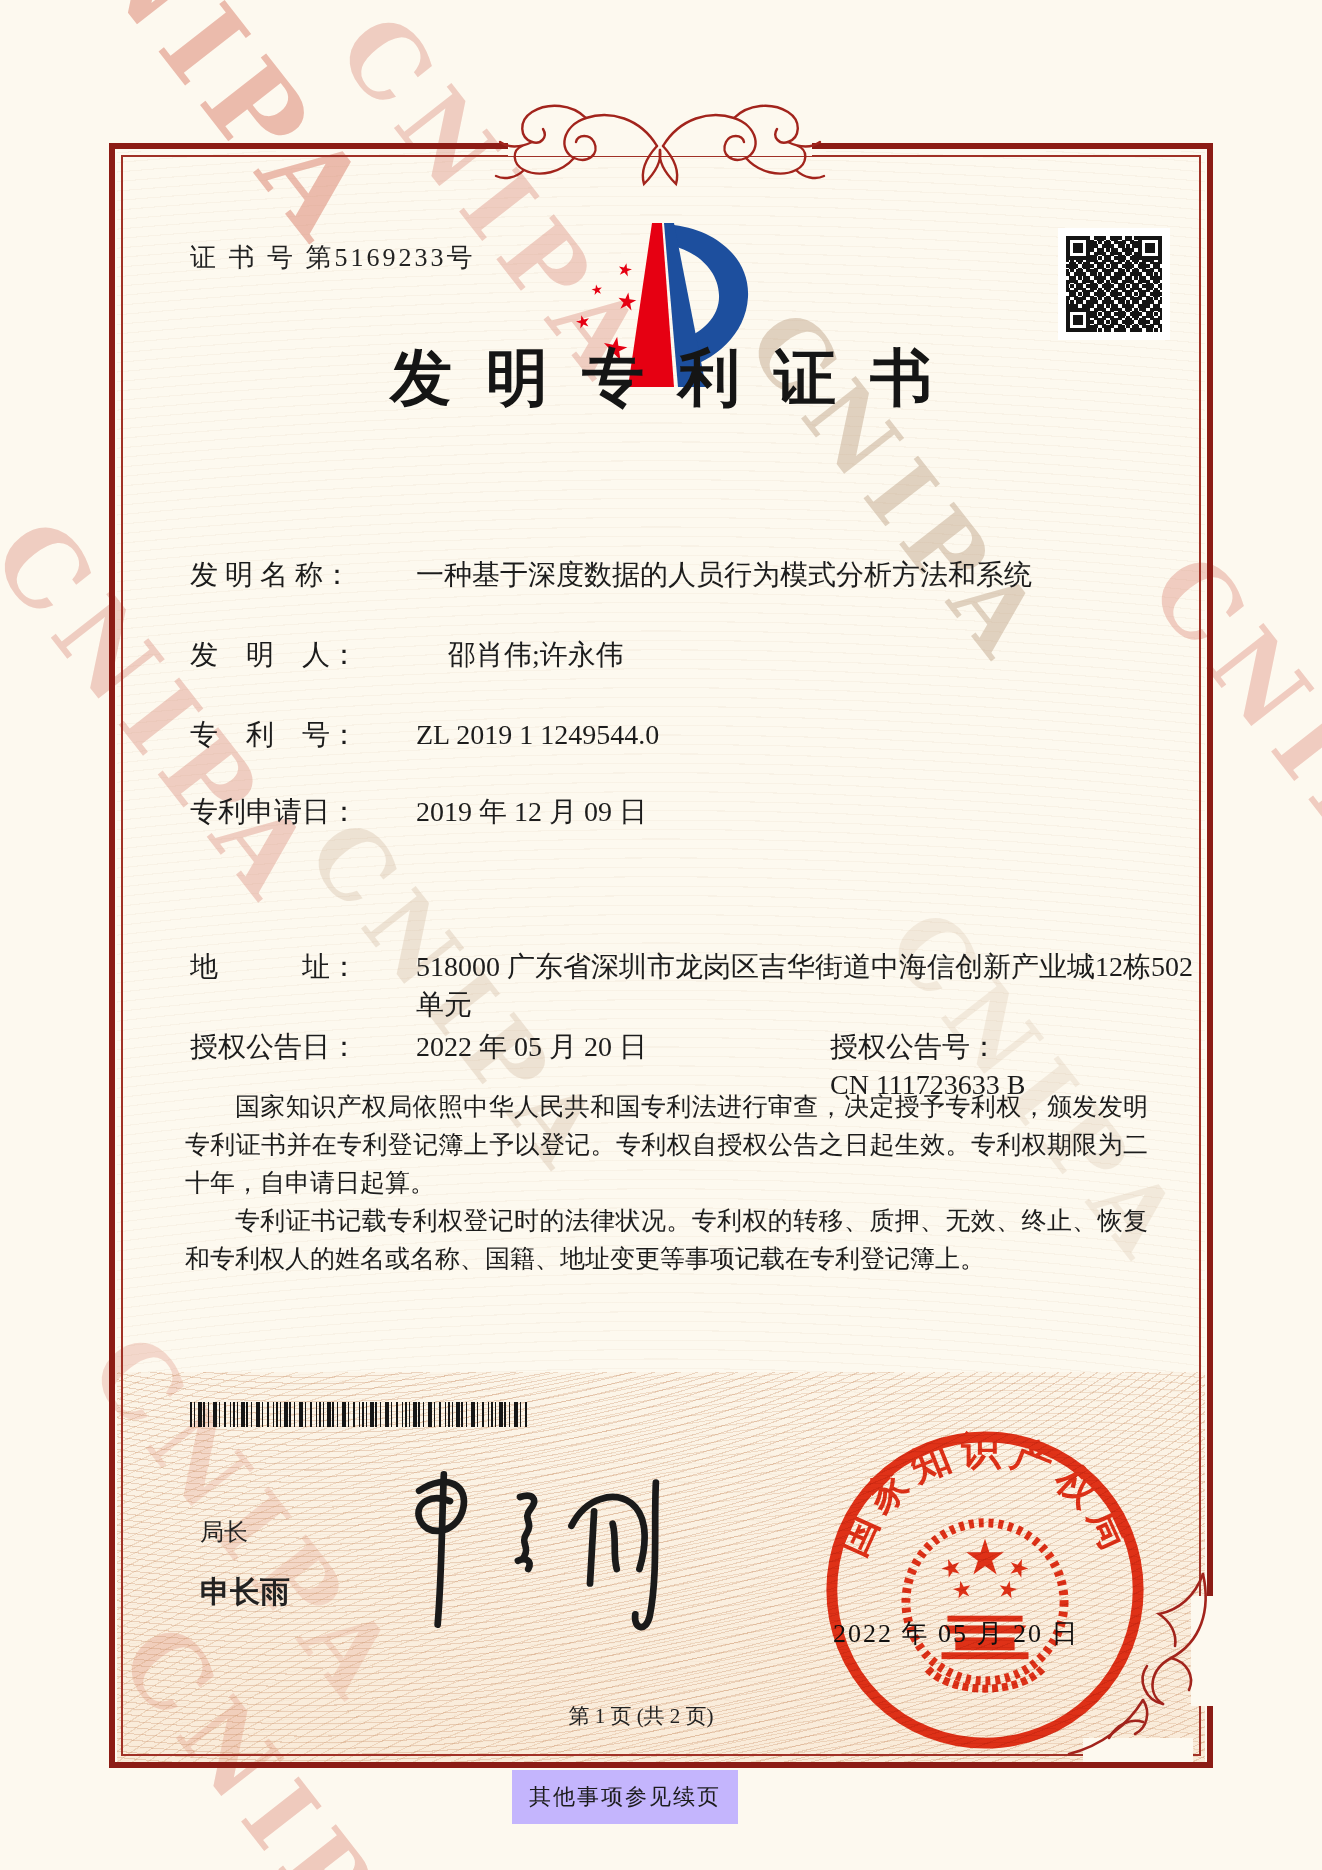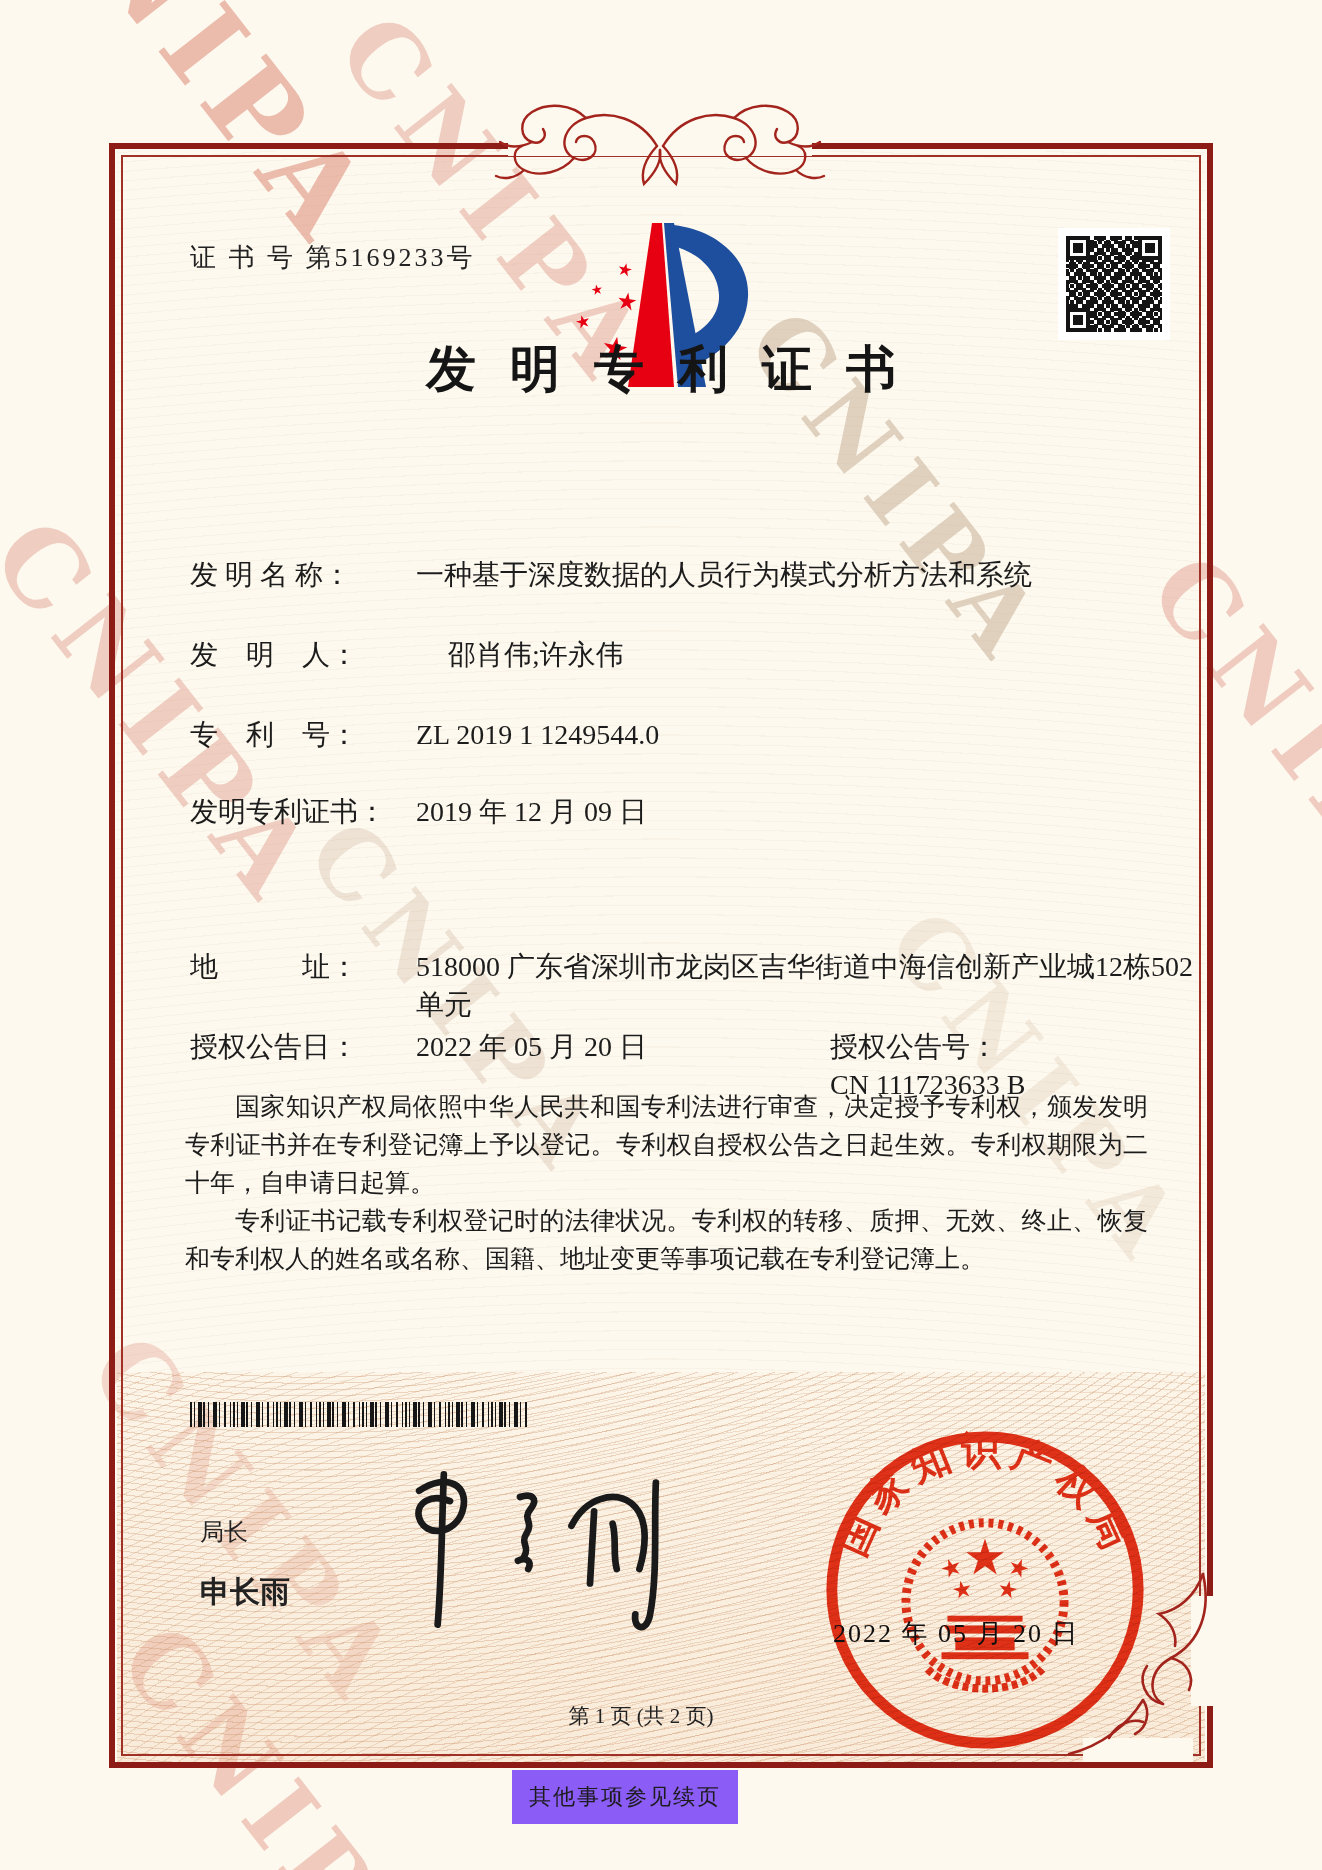--- a/index.html
+++ b/index.html
@@ -46,21 +46,21 @@
     position:absolute; left:8px; top:8px; width:96px; height:96px;
     background:
       repeating-conic-gradient(#141414 0% 25%, rgba(0,0,0,0) 0% 50%) 0 0/8px 8px,
       repeating-conic-gradient(#141414 0% 25%, rgba(0,0,0,0) 0% 50%) 3px 5px/14px 14px;
   }
   .qr .f{position:absolute; width:24px; height:24px; border:4px solid #141414; background:#fff; box-sizing:border-box;}
   .qr .f::after{content:""; position:absolute; inset:3px; background:#141414;}
   .f.tl{left:8px; top:8px;} .f.tr{right:8px; top:8px;} .f.bl{left:8px; bottom:8px;}
   .title{
     position:absolute; left:109px; top:336px; width:1104px; text-align:center;
-    font-size:50px; font-weight:bold; letter-spacing:34px; text-indent:34px; color:#151515; z-index:5;
+    font-size:62px; font-weight:bold; letter-spacing:34px; text-indent:34px; color:#151515; z-index:5;
   }
   
   .row{position:absolute; left:190px; width:1010px; display:flex; font-size:28px; line-height:38px; z-index:5;}
   .row .lbl{min-width:214px; margin-right:12px; white-space:nowrap;}
   .row .val{max-width:780px;}
   .pair2{position:absolute; left:640px; top:0; display:flex; white-space:nowrap;flex-direction:column;}
   .pair2 .lbl2{margin-right:8px;}
   
   .para{
     position:absolute; left:185px; width:963px; font-size:25px; line-height:38px;
@@ -80,21 +80,21 @@
       #161616 34px 36px, rgba(0,0,0,0) 36px 40px,
       #161616 40px 41px, rgba(0,0,0,0) 41px 43px);
   }
   .signer-title{position:absolute; left:200px; top:1516px; font-size:24px; font-family:"Liberation Sans","DejaVu Sans",sans-serif; color:#222; z-index:5;}
   .signer-name{position:absolute; left:200px; top:1572px; font-size:30px; font-family:"Liberation Sans","DejaVu Sans",sans-serif; color:#222; z-index:5;font-weight:bold;}
   .signature{position:absolute; left:355px; top:1462px; width:330px; height:175px; z-index:5;}
   .seal{position:absolute; left:817px; top:1422px; width:336px; height:336px; mix-blend-mode:multiply; opacity:.94; z-index:6;}
   .seal-date{position:absolute; left:833px; top:1616px; font-size:26px; letter-spacing:2px; color:#101010; z-index:7; white-space:nowrap;}
   .page-info{position:absolute; left:456px; top:1702px; width:370px; text-align:center; font-size:21px; color:#222; z-index:5;}
   .footer-note{
-    position:absolute; left:512px; top:1770px; width:226px; height:54px; background:#8b5cf6;
+    position:absolute; left:512px; top:1770px; width:226px; height:54px; background:#c4b5fd;
     display:flex; align-items:center; justify-content:center;
     font-size:22px; letter-spacing:2px; color:#1c1c1c; z-index:5;
   }
 </style>
 </head>
 <body>
 
 <div class="page">
 
   <div class="wm" style="left:-45px; top:-20px; font-size:115px; color:#e8b1a1; opacity:.85;">CNIPA</div>
@@ -175,21 +175,21 @@
   </div>
   <div class="row" style="top:636px;gap:32px;">
     <span class="lbl">发　明　人：</span>
     <span class="val">邵肖伟;许永伟</span>
   </div>
   <div class="row" style="top:716px;">
     <span class="lbl">专　利　号：</span>
     <span class="val">ZL 2019 1 1249544.0</span>
   </div>
   <div class="row" style="top:793px;">
-    <span class="lbl">发明专利证书：</span>
+    <span class="lbl">专利申请日：</span>
     <span class="val">2019 年 12 月 09 日</span>
   </div>
   <div class="row" style="top:948px;">
     <span class="lbl">地　　　址：</span>
     <span class="val">518000 广东省深圳市龙岗区吉华街道中海信创新产业城12栋502单元</span>
   </div>
   <div class="row" style="top:1028px;">
     <span class="lbl">授权公告日：</span>
     <span class="val">2022 年 05 月 20 日</span>
     <span class="pair2">

